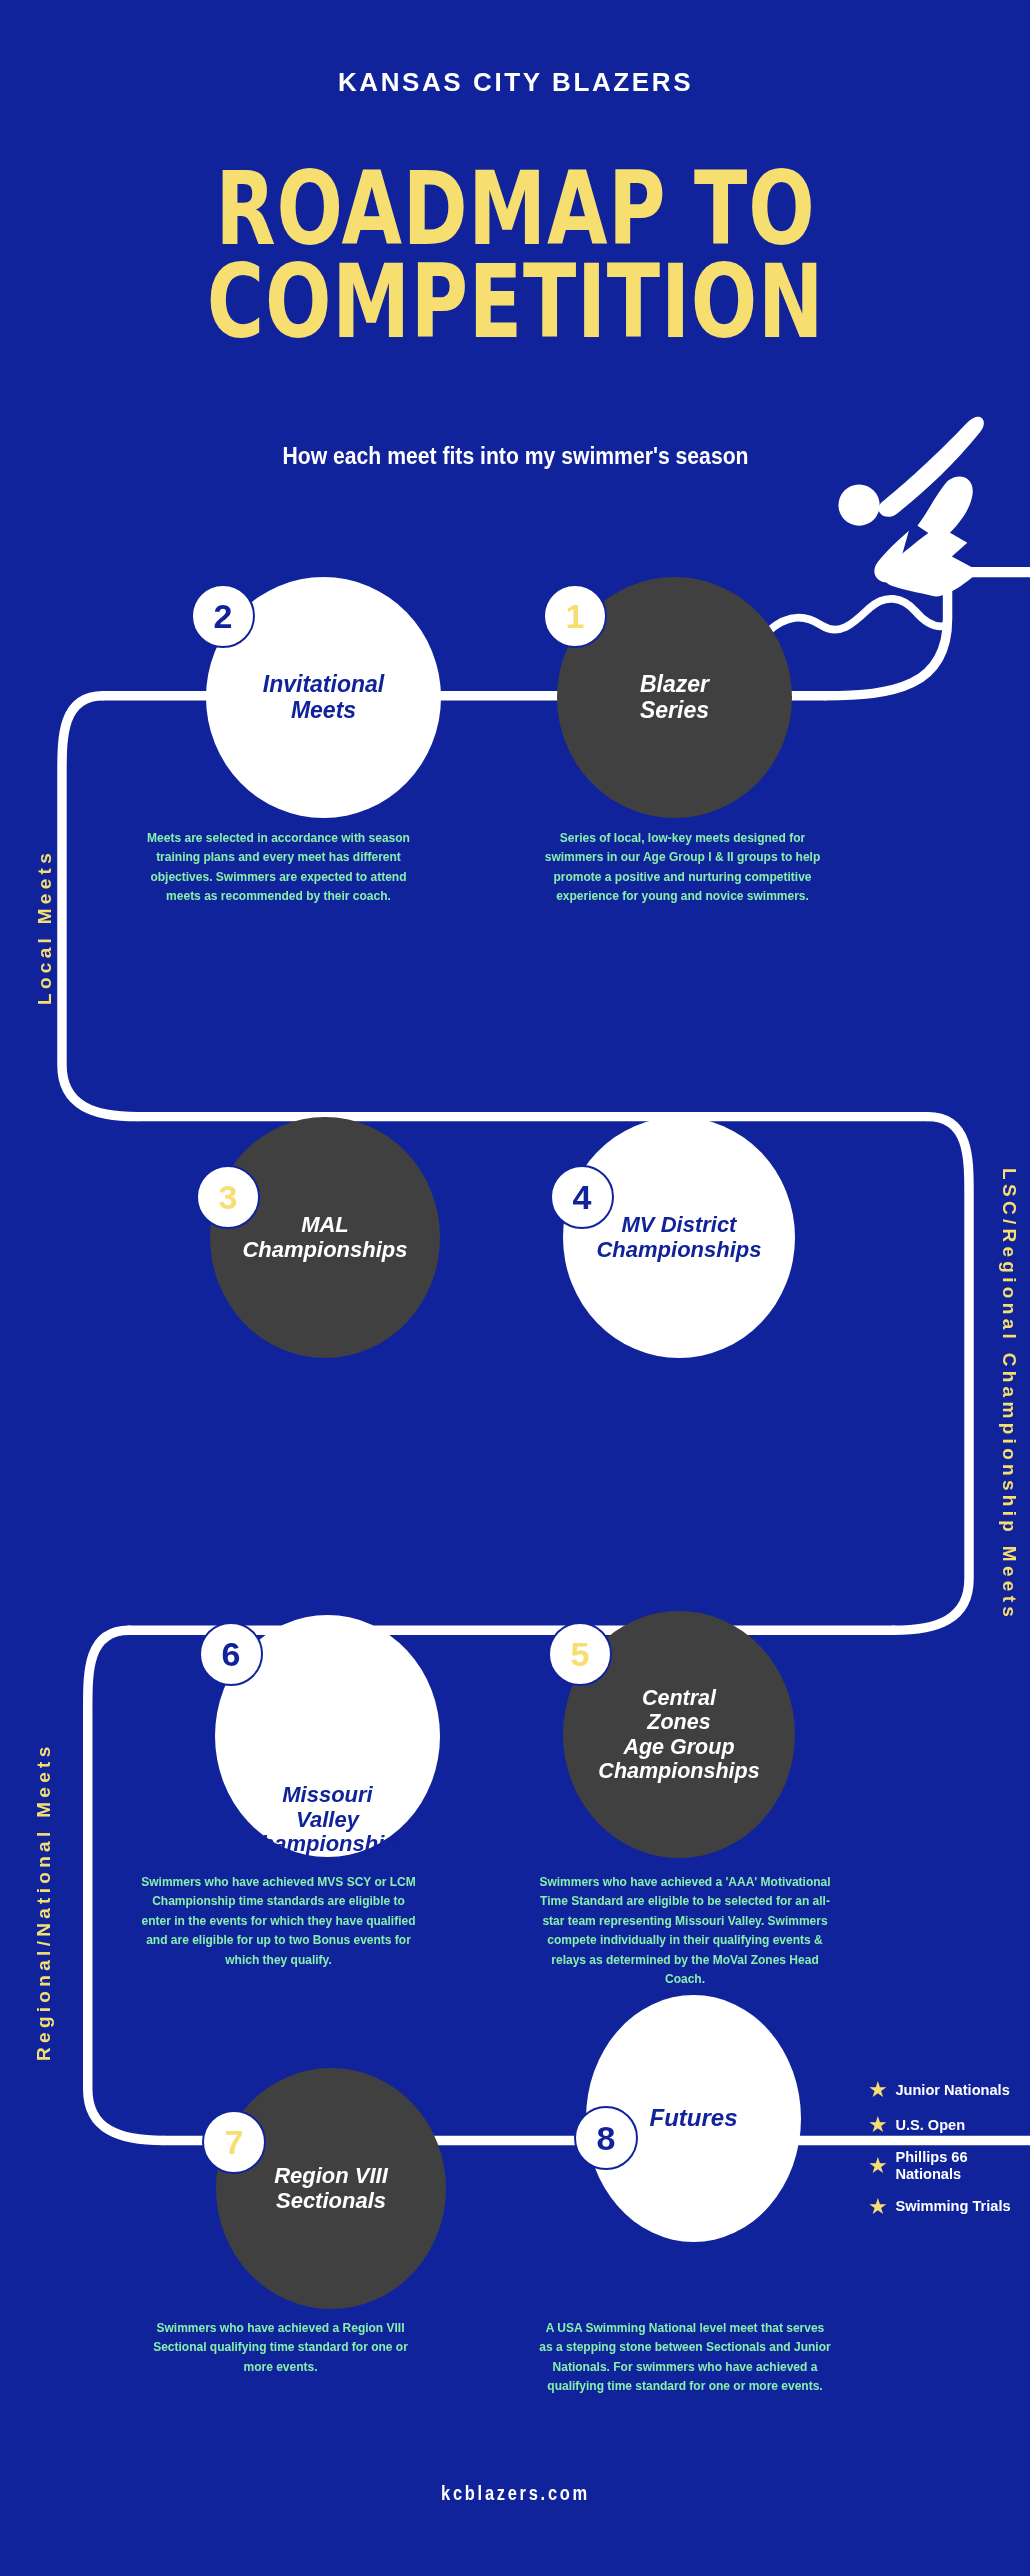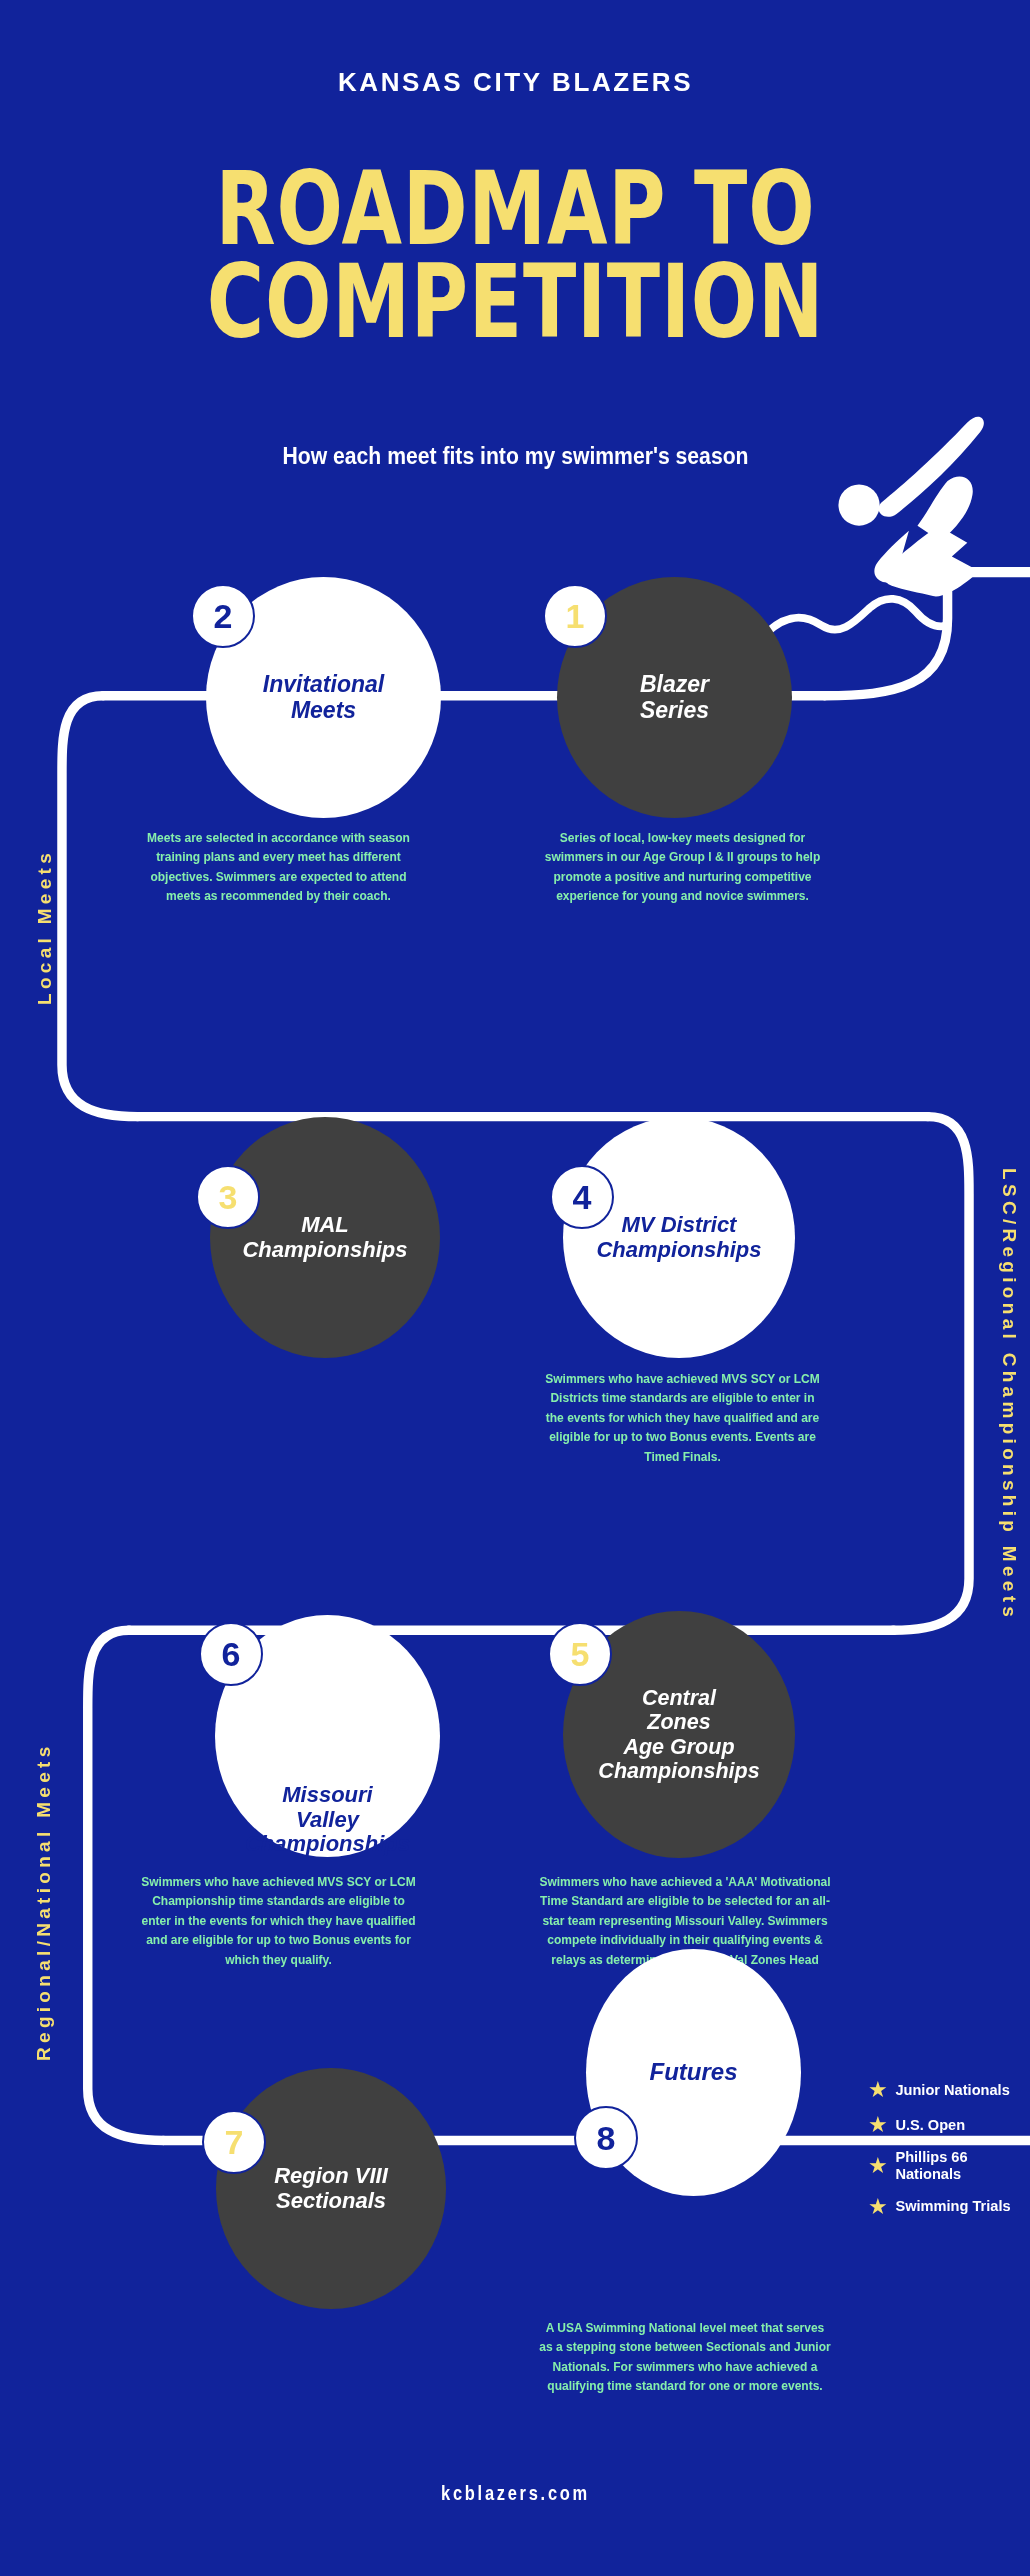--- a/index.html
+++ b/index.html
@@ -158,21 +158,20 @@
     </div>
     <div class="badge yellow" style="left:196px;top:1165px;">3</div>
   </div>
 
   <div class="node">
     <div class="bubble white" style="left:563px;top:1117px;width:232px;height:241px;font-size:22px;">
       <span>MV District<br>Championships</span>
     </div>
     <div class="badge blue" style="left:550px;top:1165px;">4</div>
   </div>
-  <div class="desc" style="left:541px;top:1370px;width:283px;">Swimmers who have achieved MVS SCY or LCM Districts time standards are eligible to enter in the events for which they have qualified and are eligible for up to two Bonus events. Events are Timed Finals.</div>
 
   <div class="node">
     <div class="bubble white" style="left:215px;top:1615px;width:225px;height:242px;font-size:22px;align-items:flex-end;">
       <span>Missouri<br>Valley<br>Championships</span>
     </div>
     <div class="badge blue" style="left:199px;top:1622px;">6</div>
   </div>
   <div class="desc" style="left:137px;top:1873px;width:283px;">Swimmers who have achieved MVS SCY or LCM Championship time standards are eligible to enter in the events for which they have qualified and are eligible for up to two Bonus events for which they qualify.</div>
 
   <div class="node">
@@ -182,23 +181,24 @@
     <div class="badge yellow" style="left:548px;top:1622px;">5</div>
   </div>
   <div class="desc" style="left:539px;top:1873px;width:292px;">Swimmers who have achieved a 'AAA' Motivational Time Standard are eligible to be selected for an all-star team representing Missouri Valley. Swimmers compete individually in their qualifying events &amp; relays as determined by the MoVal Zones Head Coach.</div>
 
   <div class="node">
     <div class="bubble yellow" style="left:216px;top:2068px;width:230px;height:241px;font-size:22px;">
       <span>Region VIII<br>Sectionals</span>
     </div>
     <div class="badge yellow" style="left:202px;top:2110px;">7</div>
   </div>
-
-  <div class="node">
-    <div class="bubble white" style="left:586px;top:1949px;width:215px;height:247px;font-size:24px;">
+  <div class="desc" style="left:139px;top:2319px;width:283px;">Swimmers who have achieved a Region VIII Sectional qualifying time standard for one or more events.</div>
+
+  <div class="node">
+    <div class="bubble white" style="left:586px;top:1995px;width:215px;height:247px;font-size:24px;">
       <span>Futures</span>
     </div>
     <div class="badge blue" style="left:574px;top:2106px;">8</div>
   </div>
   <div class="desc" style="left:539px;top:2319px;width:292px;">A USA Swimming National level meet that serves as a stepping stone between Sectionals and Junior Nationals. For swimmers who have achieved a qualifying time standard for one or more events.</div>
 
   <div class="starlist">
     <div class="staritem">
       <span class="star">★</span>
       <span class="starlabel">Junior Nationals</span>

